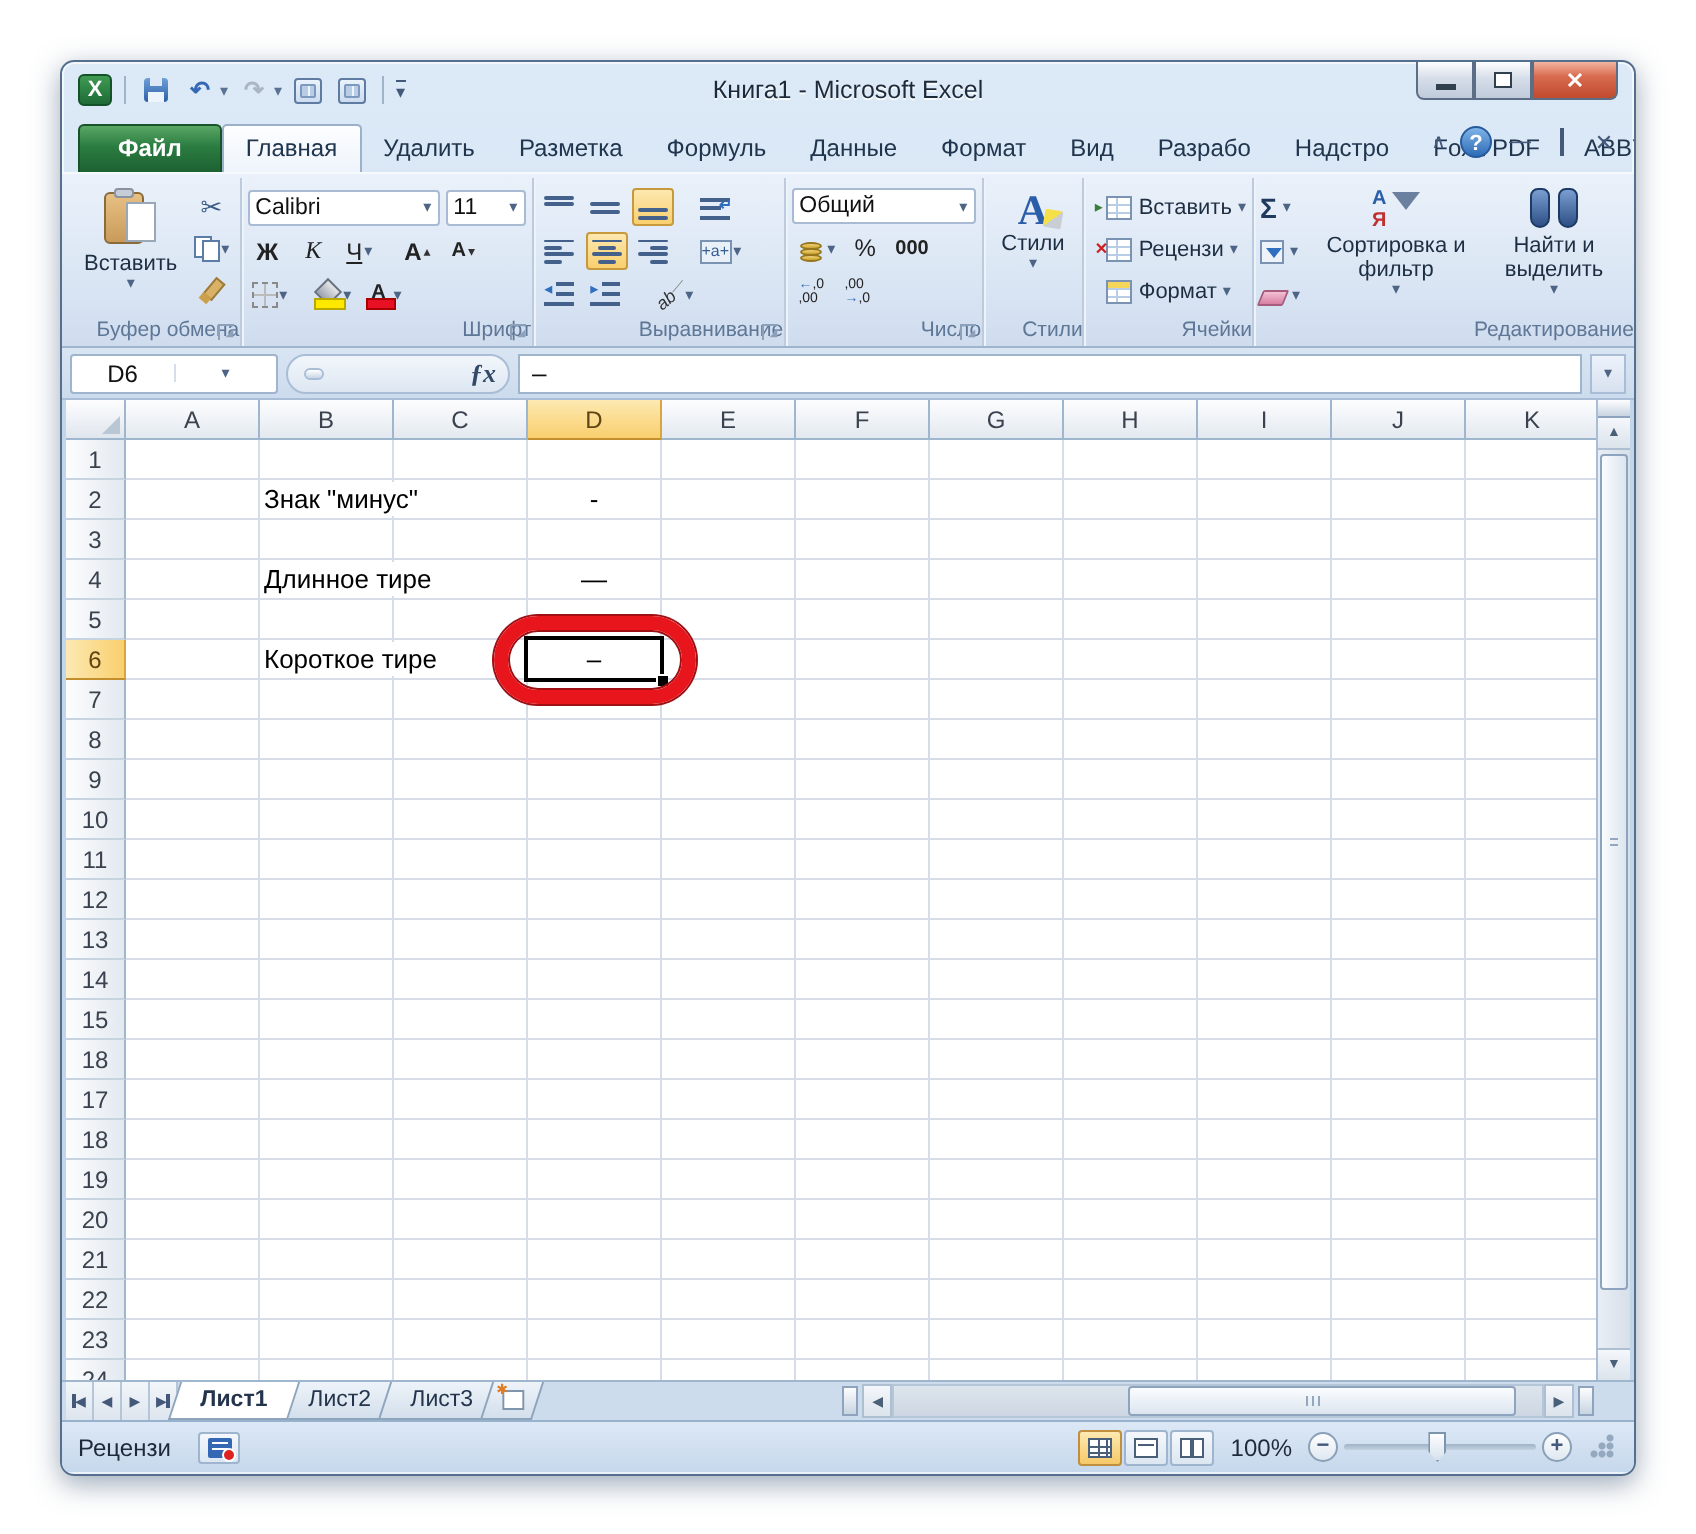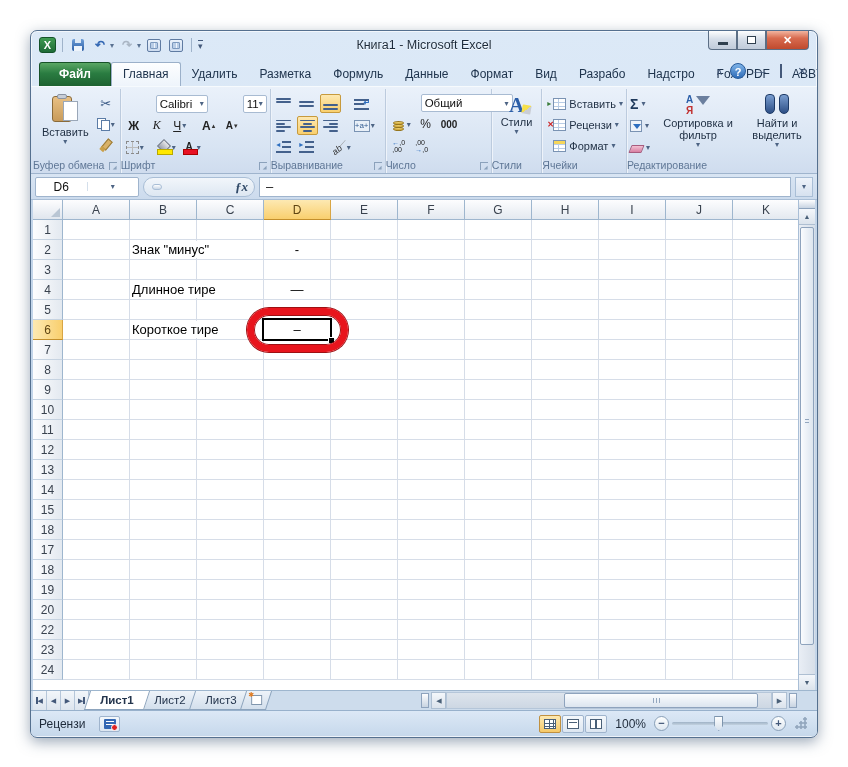--- a/index.html
+++ b/index.html
@@ -46,30 +46,30 @@
   .tab.active { background:linear-gradient(#fdfeff,#eef4fb); border:1px solid #9bb0c9; border-bottom:none; border-radius:2.5px 2.5px 0 0; }
   .tabrow-right { position:absolute; right:8px; top:4px; display:flex; align-items:center; gap:7px; }
   .rib-min { font-size:10px; color:#44597a; }
   .help { width:16px; height:16px; border-radius:50%; background:linear-gradient(#7fb4e8,#2f6cb7); color:#fff; font-size:11px; font-weight:bold; text-align:center; line-height:16px; border:1px solid #265a9a; }
   .wk { font-size:11px; color:#44597a; width:14px; text-align:center; }
   .wk .restore-glyph{ border-color:#44597a; margin:0 auto; }
 
   
   .ribbon { height:88px; background:linear-gradient(#eaf1fa,#d8e4f3 70%,#cfdcee); border-top:1px solid #f6fafd; border-bottom:1px solid #9fb4cd; display:flex; padding:2px 0 0 2px; }
   .group { position:relative; border-right:1px solid #bccbde; box-shadow:1px 0 0 #eef3fa; padding:3px 3px 16px; display:flex; }
-  .glabel { position:absolute; bottom:2px; left:0; right:0; text-align:left; font-size:10.5px; color:#5f7796; white-space:nowrap; }
+  .glabel { position:absolute; bottom:2px; left:0; right:0; text-align:right; font-size:10.5px; color:#5f7796; white-space:nowrap; }
   .launcher { position:absolute; bottom:3px; right:3px; width:8px; height:8px; border-left:1px solid #8ba1bb; border-top:1px solid #8ba1bb; }
   .launcher:after { content:"◢"; position:absolute; right:0; bottom:0; font-size:5px; color:#8ba1bb; }
   .bigbtn { display:flex; flex-direction:column; align-items:center; justify-content:flex-start; font-size:11px; color:#1e2e42; padding:2px 6px; border-radius:3px; }
   .drop { font-size:8px; color:#4d6484; line-height:7px; }
   .col3 { display:flex; flex-direction:column; justify-content:flex-start; gap:2px; padding-top:2px; }
   .srow { display:flex; align-items:center; gap:3px; height:20px; }
   .sbtn { min-width:20px; height:19px; display:flex; align-items:center; justify-content:center; gap:1px; border-radius:2px; padding:0 2px; }
   .sbtn.on { background:linear-gradient(#fde8b0,#f9cf6e); border:1px solid #c79a3d; }
-  .combo { background:#fff; border:1px solid #a8bbd2; border-radius:2px; height:18px; display:flex; align-items:center; font-size:11.5px; color:#111; padding:0 3px; justify-content:space-between;margin-left:32px; }
+  .combo { background:#fff; border:1px solid #a8bbd2; border-radius:2px; height:18px; display:flex; align-items:center; font-size:11.5px; color:#111; padding:0 3px; justify-content:space-between; }
 
   
   .clip-ic { width:26px; height:30px; position:relative; margin-bottom:2px; }
   .clip-board { position:absolute; left:0; top:2px; width:20px; height:26px; background:linear-gradient(#e8c084,#c89b5a); border:1px solid #8a6b3a; border-radius:3px; }
   .clip-clip { position:absolute; left:5px; top:0; width:10px; height:5px; background:#c7cdd6; border:1px solid #8a93a2; border-radius:2px; }
   .clip-paper { position:absolute; right:0; top:7px; width:15px; height:20px; background:#fff; border:1px solid #9aa7b8; }
   .scis { color:#3a5a86; font-size:13px; }
   .copy-ic { width:13px; height:13px; position:relative; }
   .copy-ic i { position:absolute; width:9px; height:11px; background:#fff; border:1px solid #5b7ca6; }
   .copy-ic i:first-child { left:0; top:0; } .copy-ic i:last-child { right:0; bottom:0; }
@@ -872,20 +872,34 @@
             <div class="cell"></div>
             <div class="cell"></div>
             <div class="cell"></div>
             <div class="cell"></div>
             <div class="cell"></div>
             <div class="cell"></div>
             <div class="cell"></div>
             <div class="cell"></div>
           </div>
           <div class="grow">
+            <div class="rh">21</div>
+            <div class="cell"></div>
+            <div class="cell"></div>
+            <div class="cell"></div>
+            <div class="cell"></div>
+            <div class="cell"></div>
+            <div class="cell"></div>
+            <div class="cell"></div>
+            <div class="cell"></div>
+            <div class="cell"></div>
+            <div class="cell"></div>
+            <div class="cell"></div>
+          </div>
+          <div class="grow">
             <div class="rh">22</div>
             <div class="cell"></div>
             <div class="cell"></div>
             <div class="cell"></div>
             <div class="cell"></div>
             <div class="cell"></div>
             <div class="cell"></div>
             <div class="cell"></div>
             <div class="cell"></div>
             <div class="cell"></div>

